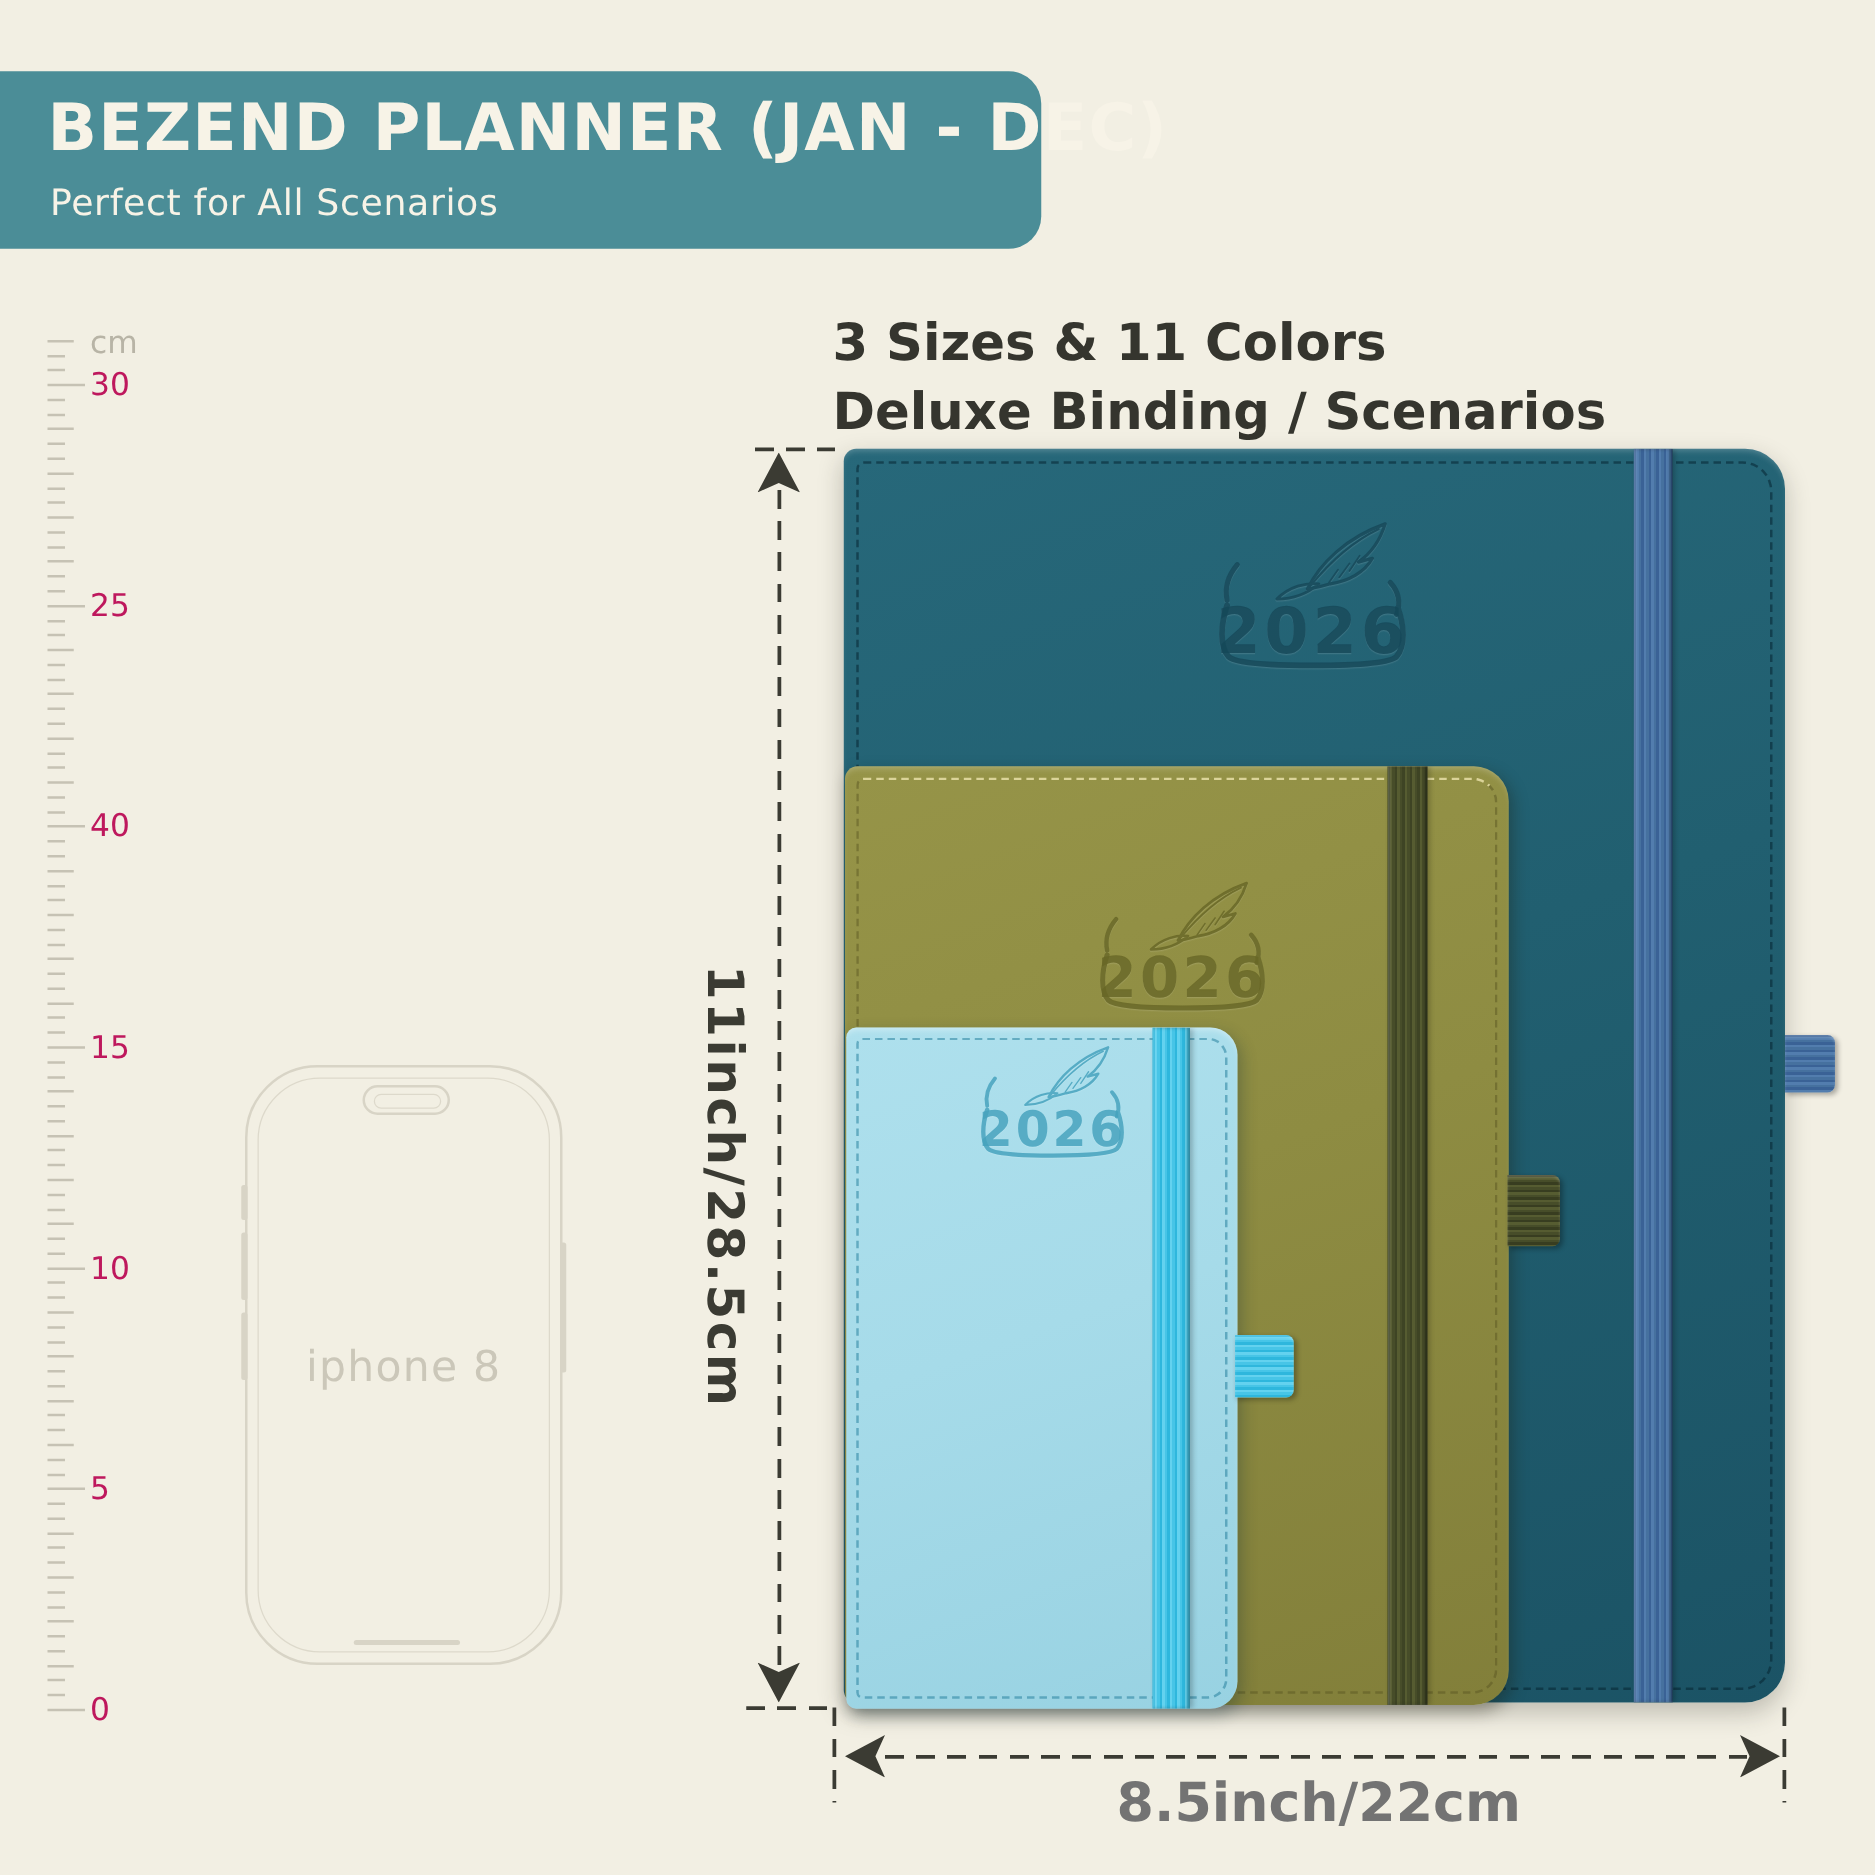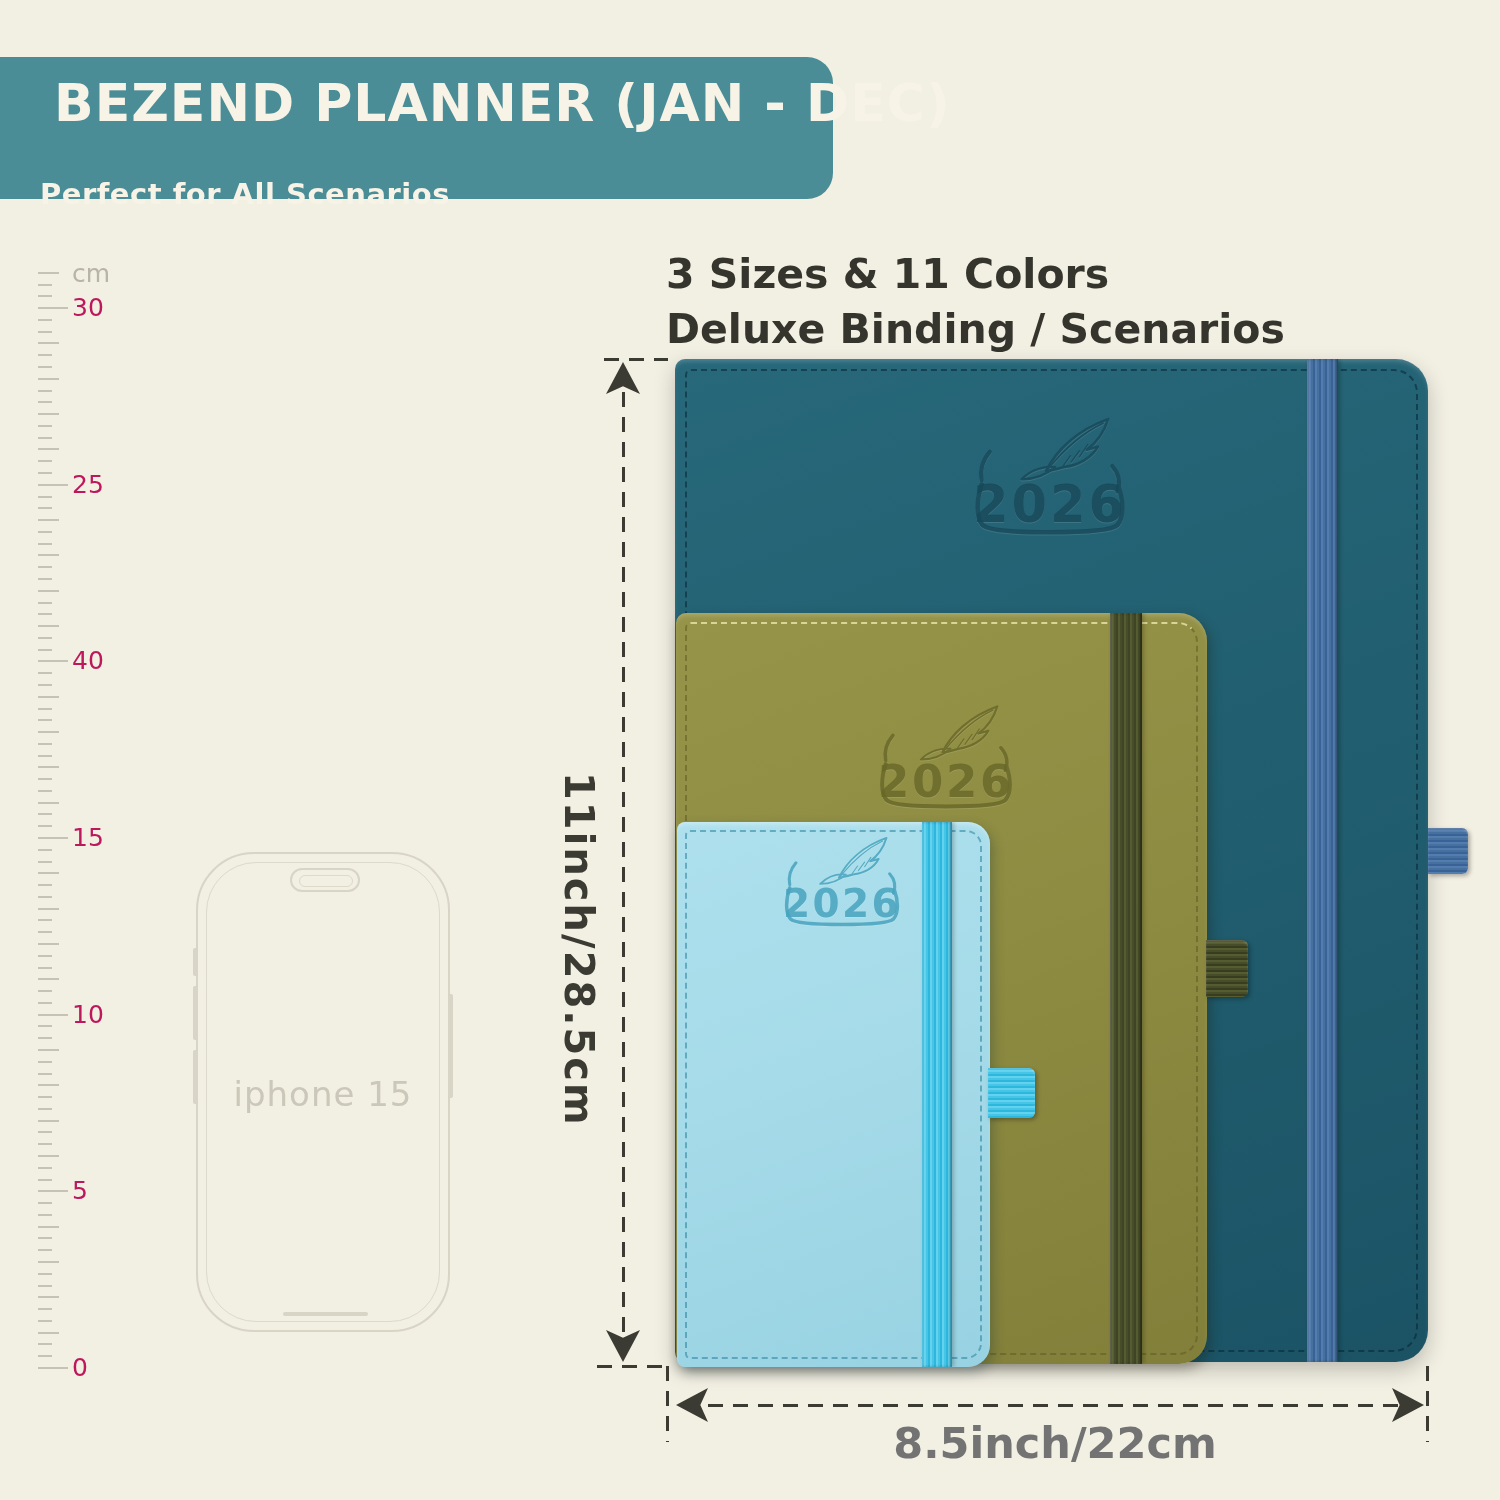--- a/index.html
+++ b/index.html
@@ -8,26 +8,26 @@
     background:#f2efe3; overflow:hidden;
     font-family:"DejaVu Sans", sans-serif;
   }
   
   .banner{
     position:absolute; left:0; top:57px; width:833px; height:142px;
     background:#4b8d97; border-radius:0 26px 26px 0;
     color:#f7f3e7; padding-left:38px; box-sizing:border-box;
   }
   .banner-title{
-    position:absolute; left:54px; top:16px;
+    position:absolute; left:38px; top:16px;
     font-size:52px; font-weight:bold; letter-spacing:1px; white-space:nowrap;
   }
   .banner-subtitle{
     position:absolute; left:40px; top:88px;
-    font-size:29px; font-weight:bold; letter-spacing:.5px;margin-top:32px;
+    font-size:29px; font-weight:normal; letter-spacing:.5px;
   }
   
   .feature-line{position:absolute; left:666px; color:#35352e; font-weight:bold; white-space:nowrap;}
   .feature-1{top:250px; font-size:41px;}
   .feature-2{top:305px; font-size:41px;}
   
   .ruler-tick{position:absolute; height:2px; background:#c6c2b4;}
   .ruler-label{position:absolute; left:72px; font-size:25px; color:#be185d; line-height:28px;}
   .ruler-unit{position:absolute; left:72px; top:259px; font-size:25px; color:#b8b4a6;}
   
@@ -273,21 +273,21 @@
 
   <div class="phone-outer">
     <div class="phone-inner"></div>
     <div class="island-outer">
       <div class="island-inner"></div>
     </div>
     <div class="phone-btn btn-l1"></div>
     <div class="phone-btn btn-l2"></div>
     <div class="phone-btn btn-l3"></div>
     <div class="phone-btn btn-r1"></div>
-    <div class="phone-label">iphone 15</div>
+    <div class="phone-label">iphone 8</div>
     <div class="phone-speaker"></div>
   </div>
 
   <div class="planner planner-teal">
     <div class="stitch stitch-teal"></div>
     <div class="band band-teal"></div>
     <svg class="emblem emblem-teal" viewBox="0 0 200 150">
       <use href="#emblem-frame"></use>
       <text x="100" y="106" text-anchor="middle" font-size="50" letter-spacing="3" fill="currentColor">2026</text>
     </svg>

